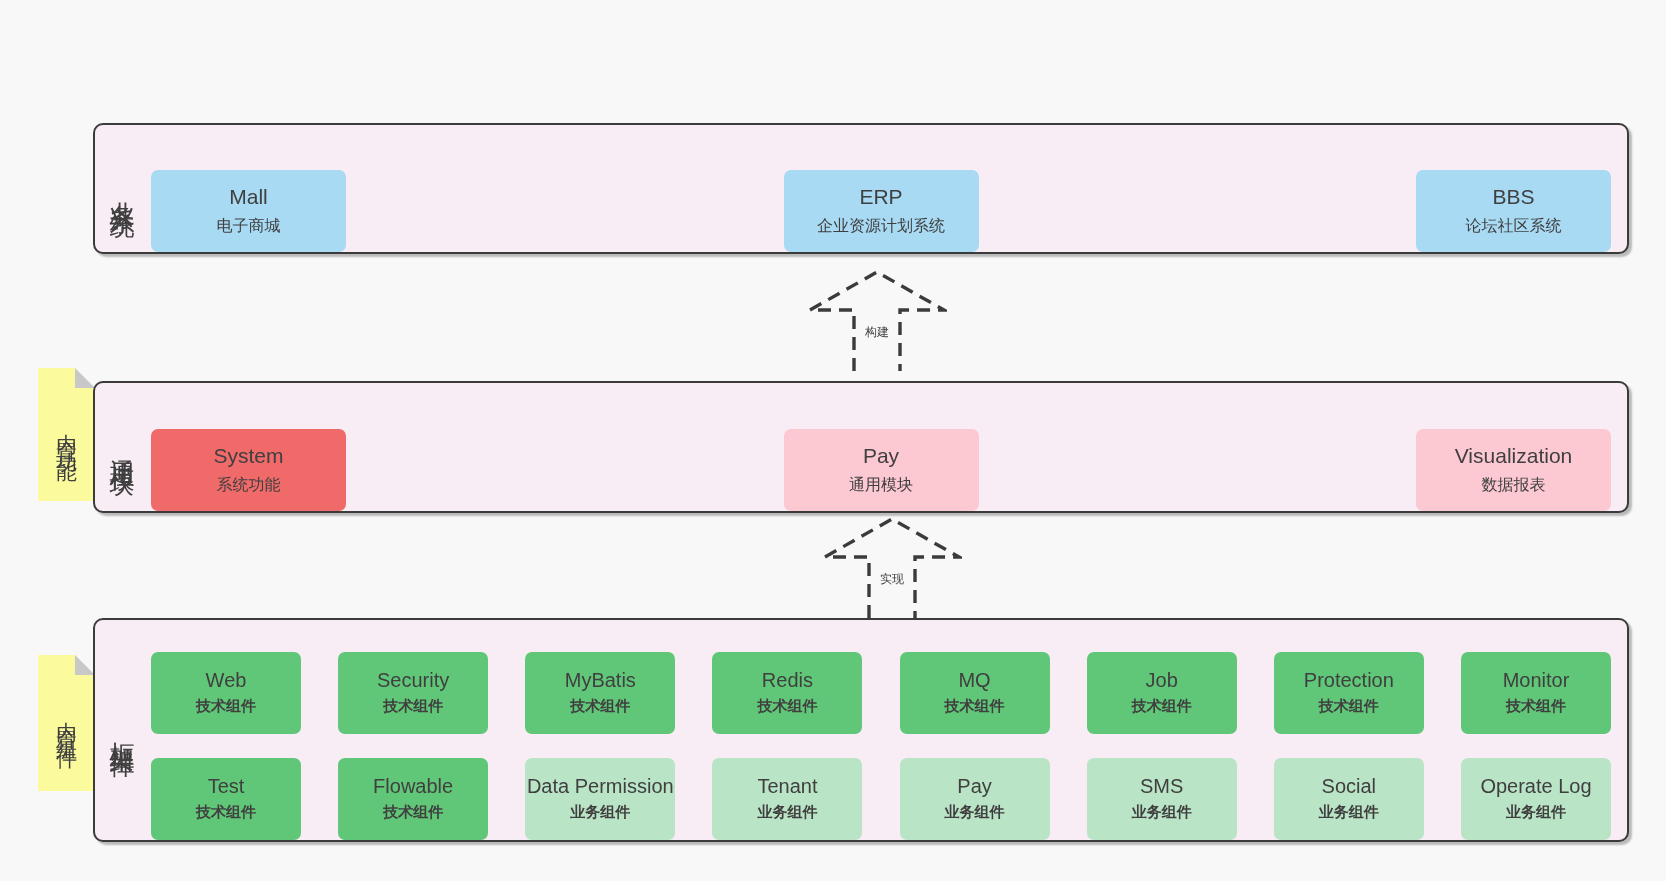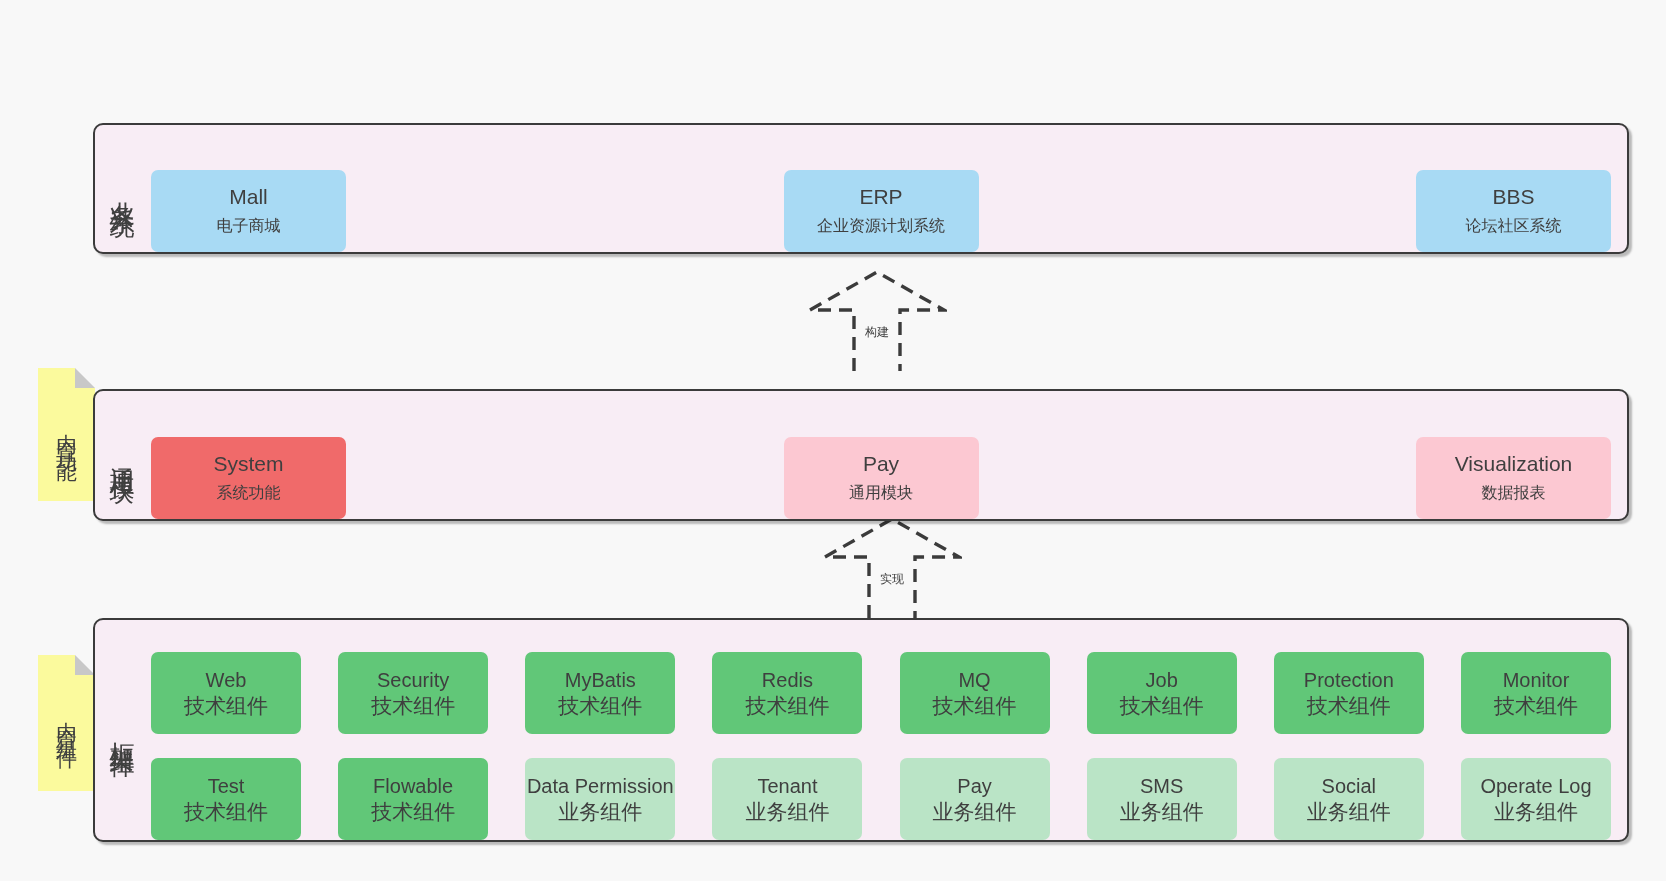--- a/index.html
+++ b/index.html
@@ -14,21 +14,21 @@
   
   .band {
     position:absolute; left:93px; width:1536px; z-index:2;
     background:var(--band-bg,#f8edf5);
     border:2px solid var(--band-border,#3b3b3b);
     border-radius:10px;
     box-shadow:3px 3px 2px rgba(0,0,0,0.25);
     display:flex;
   }
   .band-1 { top:123px; height:131px; }
-  .band-2 { top:389px; height:132px; }
+  .band-2 { top:381px; height:132px; }
   .band-3 { top:618px; height:224px; }
 
   .band-label { flex:0 0 56px; display:flex; align-items:center; justify-content:center; }
   .band-label span {
     writing-mode:vertical-rl; text-orientation:upright;
     font-size:25px; letter-spacing:4px; white-space:nowrap;
   }
   .band-content {
     flex:1; display:flex; flex-direction:column; justify-content:flex-end;
     gap:24px; padding-right:16px;border-radius:20px;
@@ -39,21 +39,21 @@
   .box {
     height:82px; border-radius:7px;
     display:flex; flex-direction:column; align-items:center; justify-content:center;
     text-align:center; line-height:29px;
   }
   .band-1 .box, .band-2 .box { width:195px; }
   .band-3 .box { width:150px; line-height:26px; }
   .band-1 .box-title, .band-2 .box-title { font-size:21px; }
   .band-1 .box-sub,   .band-2 .box-sub   { font-size:16px; }
   .band-3 .box-title { font-size:20px; }
-  .band-3 .box-sub   { font-size:21px; }
+  .band-3 .box-sub   { font-size:15px;font-weight:bold; }
 
   .blue        { background:var(--blue,#a8daf4); }
   .red         { background:var(--red,#f06a6a); }
   .pink        { background:var(--pink,#fcc8d2); }
   .green       { background:var(--green,#61c778); }
   .green-light { background:var(--green-light,#bae4c6); }
 
   
   .sticky {
     position:absolute; left:38px; width:57px; z-index:1;

